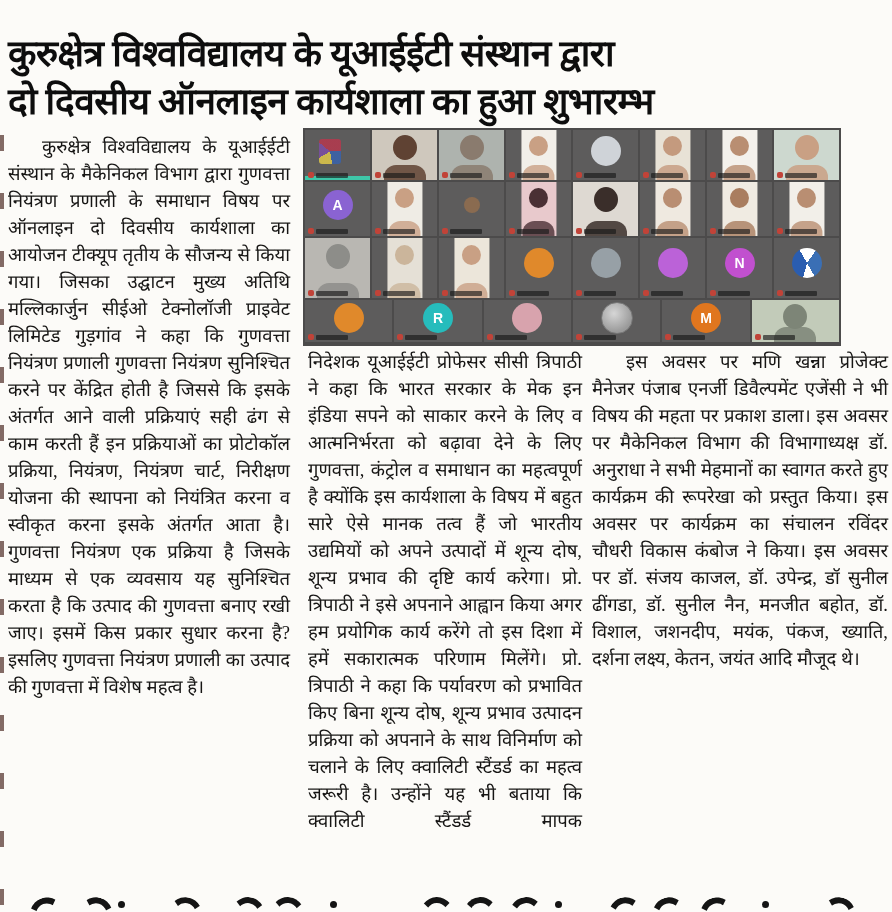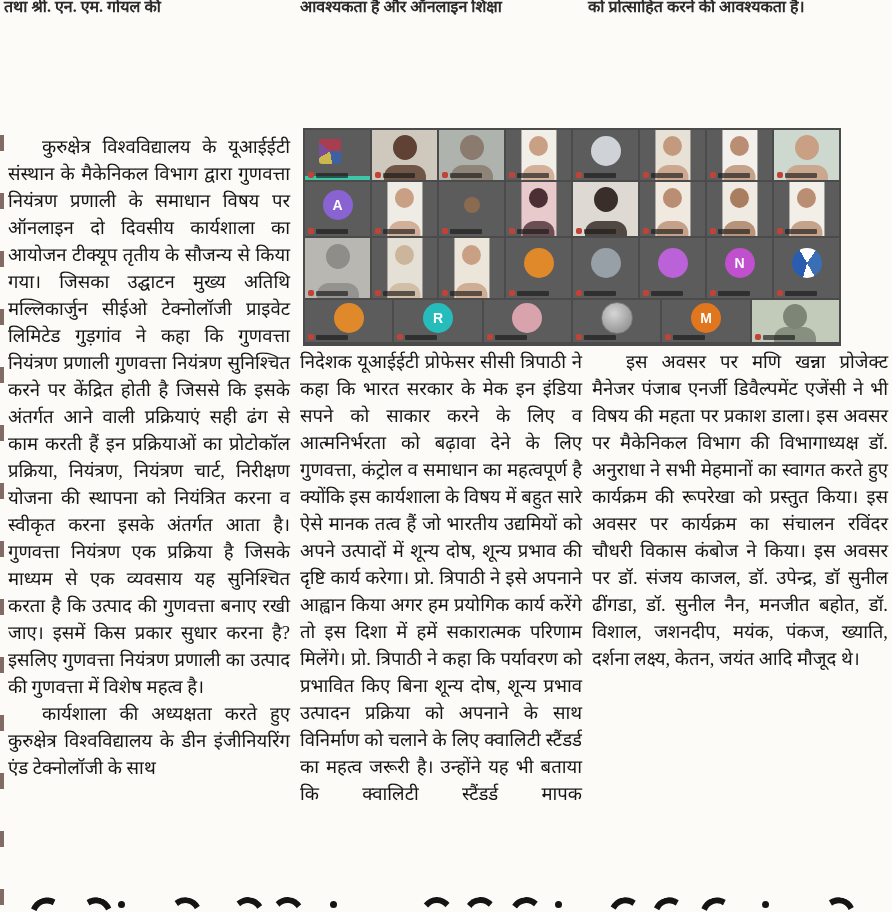--- a/index.html
+++ b/index.html
@@ -18,21 +18,21 @@
   
   .headline{
     position:absolute; left:8px; top:30px; width:878px;
     font-size:37px; line-height:48px; font-weight:bold; color:#0d0d0d;
     letter-spacing:-0.5px; white-space:nowrap;
   }
   
   .col{position:absolute; font-size:18.5px; line-height:27px; text-align:justify;}
   .col p{margin:0;}
   .col p.indent{text-indent:34px;}
-  .col p.jlast{text-align-last:justify;}
+  .col p.jlast{text-align-last:justify;margin-left:8px;}
   .col1{left:8px;   top:134px; width:282px;}
   .col2{left:300px; top:349px; width:282px;}
   .col3{left:592px; top:349px; width:296px;}
   .byline{display:block; text-align:center; font-weight:bold; font-size:19px;
           margin:0 0 3px 0;}
   .byline span{border-bottom:2px solid #111; padding:0 2px 1px;}
   
   .photo{
     position:absolute; left:303px; top:128px; width:538px; height:218px;
     background:#4c4b4b; box-sizing:border-box; padding:2px;
@@ -68,26 +68,25 @@
   .botstrip{position:absolute; left:0; top:893px; width:892px; height:19px; overflow:hidden;}
   .arc{position:absolute; top:4px; width:26px; height:34px;
        border:6px solid transparent; border-top:6px solid #141414; border-radius:50%;}
   .dot{position:absolute; top:8px; width:7px; height:7px; background:#141414; border-radius:50%;}
 </style>
 </head>
 <body>
 
 <div class="page">
 
-  <div class="topstrip">
-    <div class="frag f1">तथा श्री. एन. एम. गोयल की</div>
-    <div class="frag f2">आवश्यकता है और ऑनलाइन शिक्षा</div>
-    <div class="frag f3">को प्रोत्साहित करने की आवश्यकता है।</div>
+
+  <div class="headline">
+    <div>कुरुक्षेत्र विश्वविद्यालय के यूआईईटी संस्थान द्वारा</div>
+    <div>दो दिवसीय ऑनलाइन कार्यशाला का हुआ शुभारम्भ</div>
   </div>
-
 
   <div class="scan-artifact"></div>
 
   <div class="photo" id="photo" style="background: rgb(76, 75, 75);">
       <div class="prow" style="height: 50px; grid-template-columns: repeat(8, 1fr);">
         <div class="tile" style="background: rgb(93, 92, 92);">
           <div class="logo-sq"></div>
           <div class="active-bar" style="background: rgb(62, 198, 168);"></div>
           <div class="namebar">
             <span class="mic"></span>
@@ -337,21 +336,20 @@
           <div class="namebar">
             <span class="mic"></span>
             <span class="nlabel"></span>
           </div>
         </div>
       </div>
     </div>
 
   <div class="col col1">
     <p class="indent">कुरुक्षेत्र विश्वविद्यालय के यूआईईटी संस्थान के मैकेनिकल विभाग द्वारा गुणवत्ता नियंत्रण प्रणाली के समाधान विषय पर ऑनलाइन दो दिवसीय कार्यशाला का आयोजन टीक्यूप तृतीय के सौजन्य से किया गया। जिसका उद्घाटन मुख्य अतिथि मल्लिकार्जुन सीईओ टेक्नोलॉजी प्राइवेट लिमिटेड गुड़गांव ने कहा कि गुणवत्ता नियंत्रण प्रणाली गुणवत्ता नियंत्रण सुनिश्चित करने पर केंद्रित होती है जिससे कि इसके अंतर्गत आने वाली प्रक्रियाएं सही ढंग से काम करती हैं इन प्रक्रियाओं का प्रोटोकॉल प्रक्रिया, नियंत्रण, नियंत्रण चार्ट, निरीक्षण योजना की स्थापना को नियंत्रित करना व स्वीकृत करना इसके अंतर्गत आता है। गुणवत्ता नियंत्रण एक प्रक्रिया है जिसके माध्यम से एक व्यवसाय यह सुनिश्चित करता है कि उत्पाद की गुणवत्ता बनाए रखी जाए। इसमें किस प्रकार सुधार करना है? इसलिए गुणवत्ता नियंत्रण प्रणाली का उत्पाद की गुणवत्ता में विशेष महत्व है।</p>
-    <p class="indent">कार्यशाला की अध्यक्षता करते हुए कुरुक्षेत्र विश्वविद्यालय के डीन इंजीनियरिंग एंड टेक्नोलॉजी के साथ</p>
   </div>
 
   <div class="col col2">
     <p class="jlast">निदेशक यूआईईटी प्रोफेसर सीसी त्रिपाठी ने कहा कि भारत सरकार के मेक इन इंडिया सपने को साकार करने के लिए व आत्मनिर्भरता को बढ़ावा देने के लिए गुणवत्ता, कंट्रोल व समाधान का महत्वपूर्ण है क्योंकि इस कार्यशाला के विषय में बहुत सारे ऐसे मानक तत्व हैं जो भारतीय उद्यमियों को अपने उत्पादों में शून्य दोष, शून्य प्रभाव की दृष्टि कार्य करेगा। प्रो. त्रिपाठी ने इसे अपनाने आह्वान किया अगर हम प्रयोगिक कार्य करेंगे तो इस दिशा में हमें सकारात्मक परिणाम मिलेंगे। प्रो. त्रिपाठी ने कहा कि पर्यावरण को प्रभावित किए बिना शून्य दोष, शून्य प्रभाव उत्पादन प्रक्रिया को अपनाने के साथ विनिर्माण को चलाने के लिए क्वालिटी स्टैंडर्ड का महत्व जरूरी है। उन्होंने यह भी बताया कि क्वालिटी स्टैंडर्ड मापक</p>
   </div>
 
   <div class="col col3">
     <p class="indent">इस अवसर पर मणि खन्ना प्रोजेक्ट मैनेजर पंजाब एनर्जी डिवैल्पमेंट एजेंसी ने भी विषय की महता पर प्रकाश डाला। इस अवसर पर मैकेनिकल विभाग की विभागाध्यक्ष डॉ. अनुराधा ने सभी मेहमानों का स्वागत करते हुए कार्यक्रम की रूपरेखा को प्रस्तुत किया। इस अवसर पर कार्यक्रम का संचालन रविंदर चौधरी विकास कंबोज ने किया। इस अवसर पर डॉ. संजय काजल, डॉ. उपेन्द्र, डॉ सुनील ढींगडा, डॉ. सुनील नैन, मनजीत बहोत, डॉ. विशाल, जशनदीप, मयंक, पंकज, ख्याति, दर्शना लक्ष्य, केतन, जयंत आदि मौजूद थे।</p>
   </div>
 

